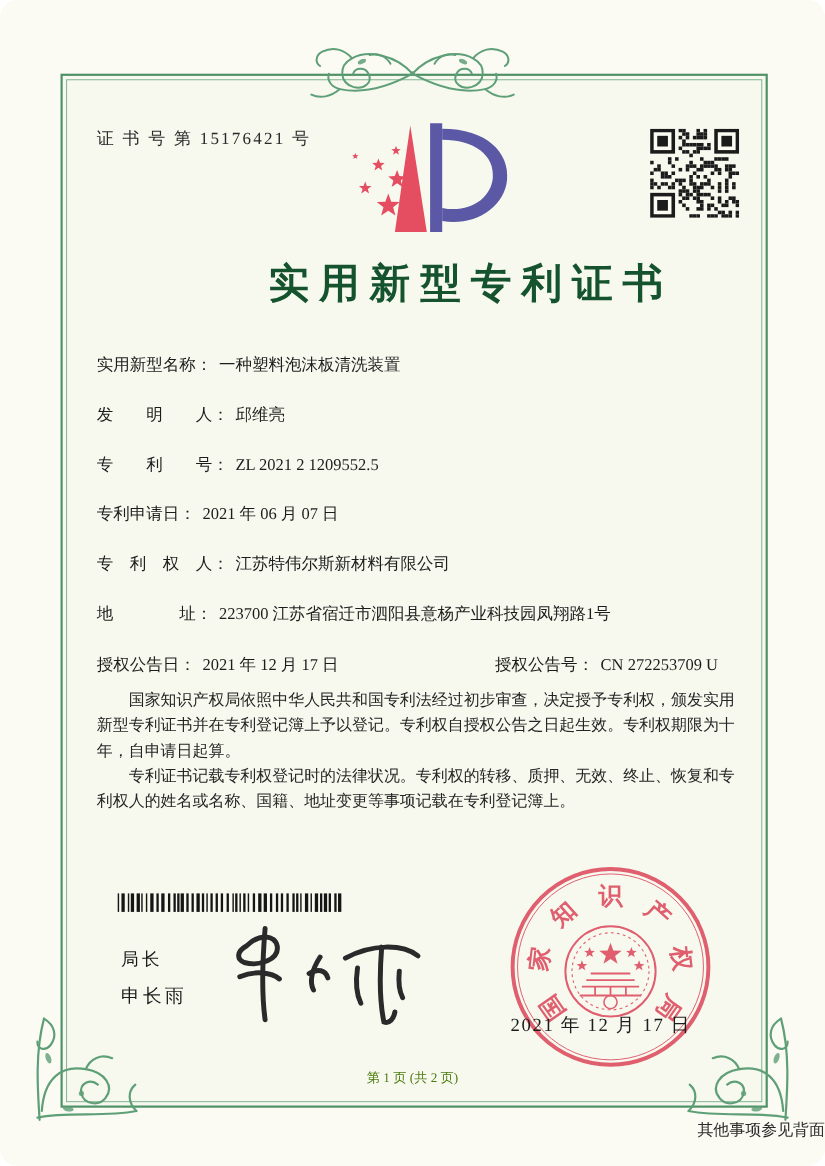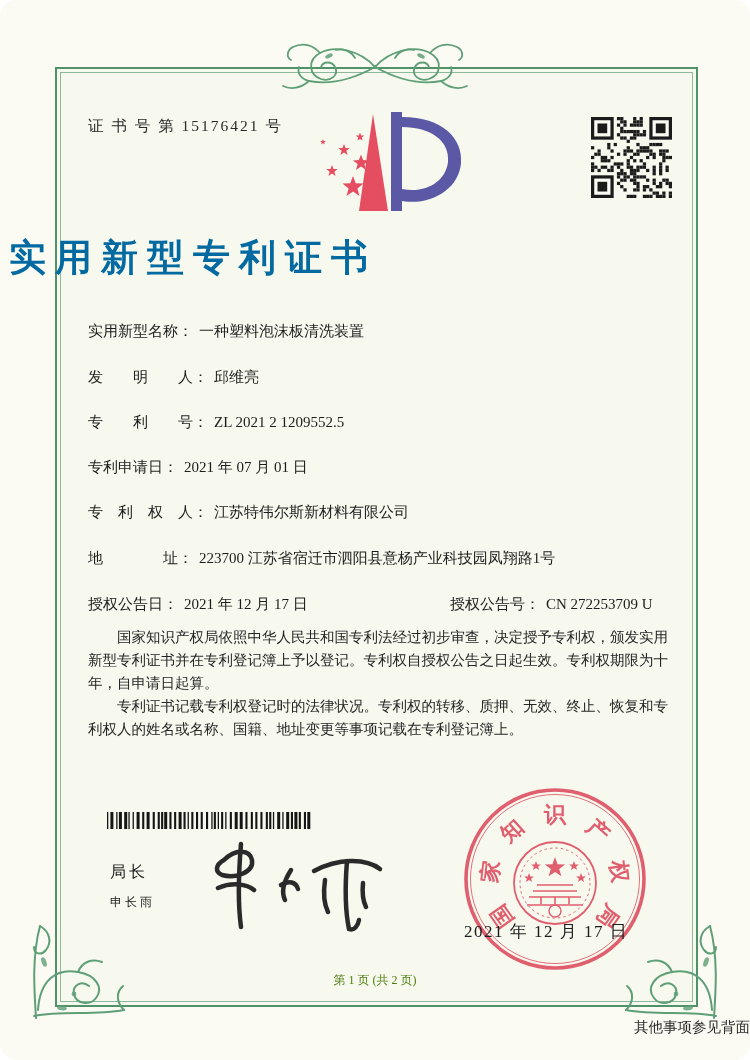--- a/index.html
+++ b/index.html
@@ -14,35 +14,35 @@
     border:2.5px solid #4f9168;background:#f7f9ee;
   }
   .frame-inner{
     position:absolute;left:3px;top:3px;right:3px;bottom:3px;
     border:1px solid #8cb99c;
   }
   .cert-no{position:absolute;left:88px;top:116px;font-size:15.5px;letter-spacing:2px;color:#2a2a2a;}
   .logo{position:absolute;left:303px;top:110px;width:168px;height:108px;}
   .qr{position:absolute;left:591px;top:117px;width:81px;height:81px;}
   .title{
-    position:absolute;left:0;top:233px;width:612px;text-align:left;
-    font-size:37px;font-weight:bold;letter-spacing:9px;color:#0369a1;text-indent:9px;
+    position:absolute;left:0;top:233px;width:612px;text-align:right;
+    font-size:37px;font-weight:bold;letter-spacing:9px;color:#14532d;text-indent:9px;
   }
   .row{position:absolute;left:88px;font-size:15px;white-space:nowrap;color:#1c1c1c;}
   .row .lab{color:#1c1c1c;}
   .row .val{margin-left:6px;}
   .pair2{position:absolute;left:362px;top:0;}
   .paras{
     position:absolute;left:88px;top:627px;width:580px;
     font-size:14.5px;line-height:23px;color:#252525;text-align:justify;
   }
   .paras p{margin:0;text-indent:2em;font-family:Liberation Mono, monospace;}
   .barcode{position:absolute;left:105px;top:812px;width:207px;height:17px;}
   .sig-title{position:absolute;left:110px;top:862px;font-size:16px;letter-spacing:3px;color:#1b1b1b;}
-  .sig-name{position:absolute;left:110px;top:894px;font-size:12px;letter-spacing:3px;color:#1b1b1b;}
+  .sig-name{position:absolute;left:110px;top:894px;font-size:17px;letter-spacing:3px;color:#1b1b1b;}
   .sig-script{position:absolute;left:196px;top:838px;width:205px;height:96px;}
   .seal{position:absolute;left:457px;top:781px;width:196px;height:196px;opacity:.88;}
   .seal-char{font-size:22px;font-weight:bold;fill:#dd4a5e;text-anchor:middle;dominant-baseline:central;
              font-family:"Liberation Serif","DejaVu Serif",serif;}
   .seal-date{position:absolute;left:464px;top:920px;font-size:17px;letter-spacing:1.5px;color:#1d1d1d;}
   .page-info{position:absolute;left:0;top:972px;width:750px;text-align:center;font-size:12px;color:#4d7c0f;}
   .back-note{position:absolute;left:0;top:1018px;width:750px;text-align:right;font-size:14.5px;color:#2a2a2a;}
   .ornament-top{position:absolute;left:263px;top:36px;width:224px;height:62px;}
   .corner{position:absolute;width:106px;height:106px;}
   .corner.bl{left:22px;top:918px;}
@@ -322,21 +322,21 @@
   <div class="row" style="top:322px">
     <span class="lab">实用新型名称：</span><span class="val">一种塑料泡沫板清洗装置</span>
   </div>
   <div class="row" style="top:368px">
     <span class="lab">发　　明　　人：</span><span class="val">邱维亮</span>
   </div>
   <div class="row" style="top:413px">
     <span class="lab">专　　利　　号：</span><span class="val">ZL 2021 2 1209552.5</span>
   </div>
   <div class="row" style="top:458px">
-    <span class="lab">专利申请日：</span><span class="val">2021 年 07 月 01 日</span>
+    <span class="lab">专利申请日：</span><span class="val">2021 年 06 月 07 日</span>
   </div>
   <div class="row" style="top:503px">
     <span class="lab">专　利　权　人：</span><span class="val">江苏特伟尔斯新材料有限公司</span>
   </div>
   <div class="row" style="top:549px">
     <span class="lab">地　　　　址：</span><span class="val">223700 江苏省宿迁市泗阳县意杨产业科技园凤翔路1号</span>
   </div>
   <div class="row" style="top:595px;width:580px">
     <span class="lab">授权公告日：</span><span class="val">2021 年 12 月 17 日</span>
     <span class="pair2">

